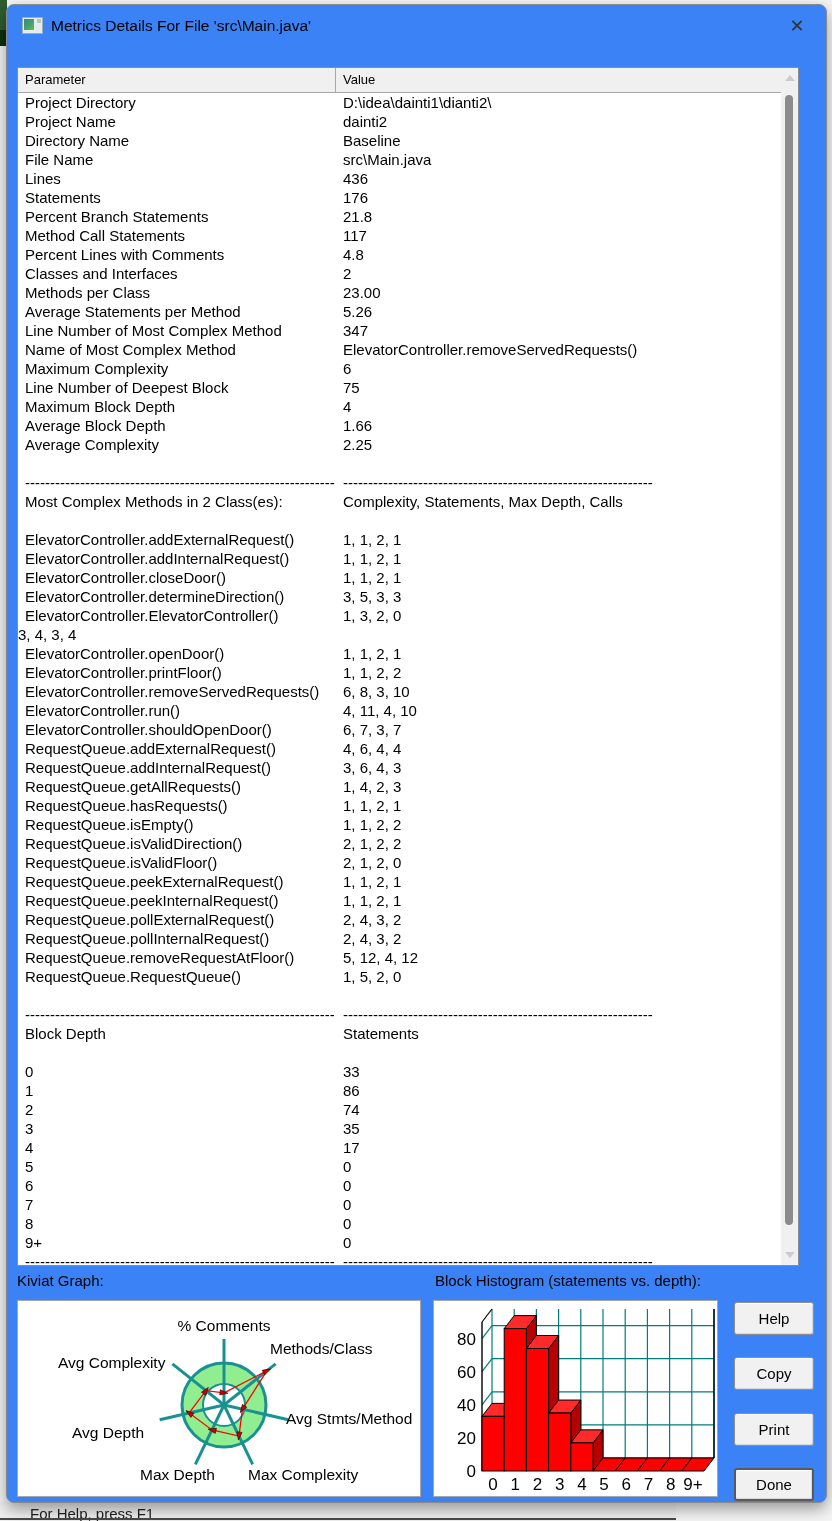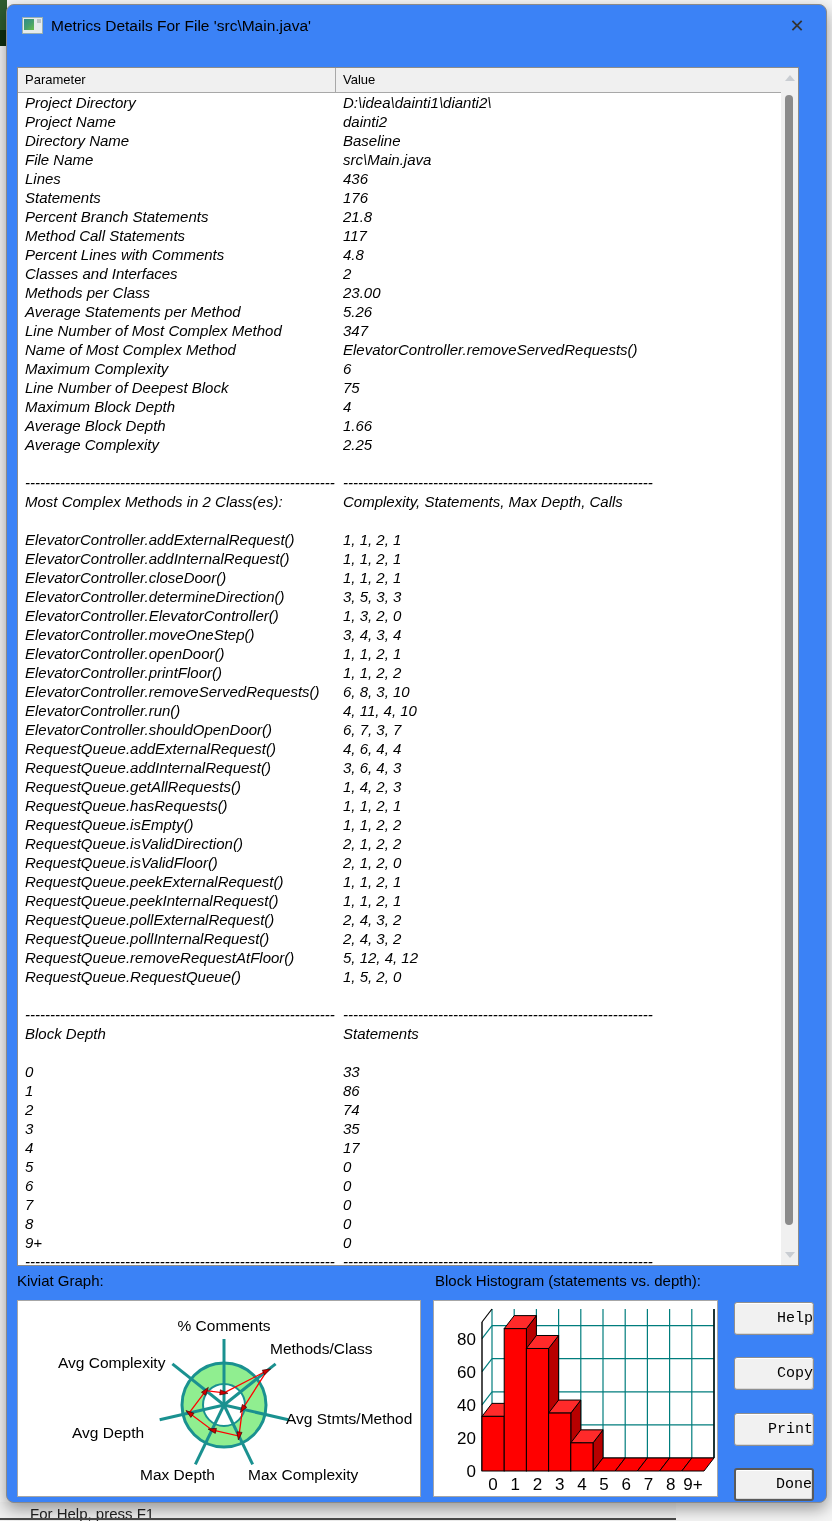--- a/index.html
+++ b/index.html
@@ -22,21 +22,21 @@
   .title-text{position:absolute;left:44px;top:0;height:42px;line-height:42px;font-size:15.5px;color:#000;white-space:nowrap;}
   .close-btn{position:absolute;right:8px;top:0;width:42px;height:42px;text-align:center;line-height:42px;
              font-size:18px;color:#333;cursor:pointer;}
 
   
   .table{position:absolute;left:10px;top:62px;width:780px;height:1197px;background:#fff;border:1px solid #8c8c8c;}
   .thead{position:absolute;left:0;top:0;right:17px;height:24px;display:flex;background:#f0f0f0;border-bottom:1px solid #a8a8a8;}
   .th{font-size:13px;line-height:23px;color:#000;padding-left:7px;box-sizing:border-box;}
   .th.param{width:318px;border-right:1px solid #a8a8a8;}
   .th.value{flex:1;}
-  .tbody{position:absolute;left:0;top:25px;right:17px;bottom:0;overflow:hidden;font-size:15px;line-height:19px;color:#000;font-style:italic;}
+  .tbody{position:absolute;left:0;top:25px;right:17px;bottom:0;overflow:hidden;font-size:15px;line-height:19px;color:#000;}
   .trow{display:flex;height:19px;white-space:nowrap;}
   .cell{overflow:hidden;box-sizing:border-box;}
   .cell.param{width:325px;padding-left:7px;flex-shrink:0;}
   .cell.value{flex:1;}
 
   
   .scrollbar{position:absolute;right:0;top:0;bottom:0;width:17px;background:#f0f0f0;}
   .sb-arrow{position:absolute;left:4px;width:0;height:0;}
   .sb-arrow.up{top:7px;border-left:5px solid transparent;border-right:5px solid transparent;border-bottom:6px solid #c9cdd2;}
   .sb-arrow.down{bottom:7px;border-left:5px solid transparent;border-right:5px solid transparent;border-top:6px solid #c9cdd2;}
@@ -45,21 +45,21 @@
   
   .panel-label{position:absolute;font-size:15px;color:#000;}
   .kiviat-label{left:10px;top:1267px;}
   .hist-label{left:428px;top:1267px;}
   .kiviat-panel{position:absolute;left:10px;top:1295px;width:402px;height:195px;background:#fff;border:1px solid #a6a6a6;}
   .hist-panel{position:absolute;left:426px;top:1295px;width:283px;height:195px;background:#fff;border:1px solid #a6a6a6;}
 
   .buttons{position:absolute;left:727px;top:1297px;width:80px;height:199px;display:flex;flex-direction:column;justify-content:space-between;}
   .btn{height:33px;box-sizing:border-box;border:1px solid #8f8f8f;border-radius:3px;background:#f1f1f1;
        box-shadow:inset 0 1px 0 #ffffff, inset -1px -1px 0 #d8d8d8;
-       font-size:15px;color:#000;text-align:right;line-height:31px;cursor:pointer;font-family:Liberation Mono, monospace;}
+       font-size:15px;color:#000;text-align:center;line-height:31px;cursor:pointer;}
   .btn.default{border:2px solid #5a5a5a;line-height:29px;}
 </style>
 </head>
 <body>
 
 <div class="stage">
   <div class="sliver-top"></div>
   <div class="sliver-top2"></div>
 
   <div class="bg-statusbar">
@@ -189,21 +189,20 @@
           </div>
           <div class="trow">
             <span class="cell param">ElevatorController.determineDirection()</span>
             <span class="cell value">3, 5, 3, 3</span>
           </div>
           <div class="trow">
             <span class="cell param">ElevatorController.ElevatorController()</span>
             <span class="cell value">1, 3, 2, 0</span>
           </div>
           <div class="trow">
-            <span class="cell param">ElevatorController.moveOneStep()</span>
             <span class="cell value">3, 4, 3, 4</span>
           </div>
           <div class="trow">
             <span class="cell param">ElevatorController.openDoor()</span>
             <span class="cell value">1, 1, 2, 1</span>
           </div>
           <div class="trow">
             <span class="cell param">ElevatorController.printFloor()</span>
             <span class="cell value">1, 1, 2, 2</span>
           </div>

